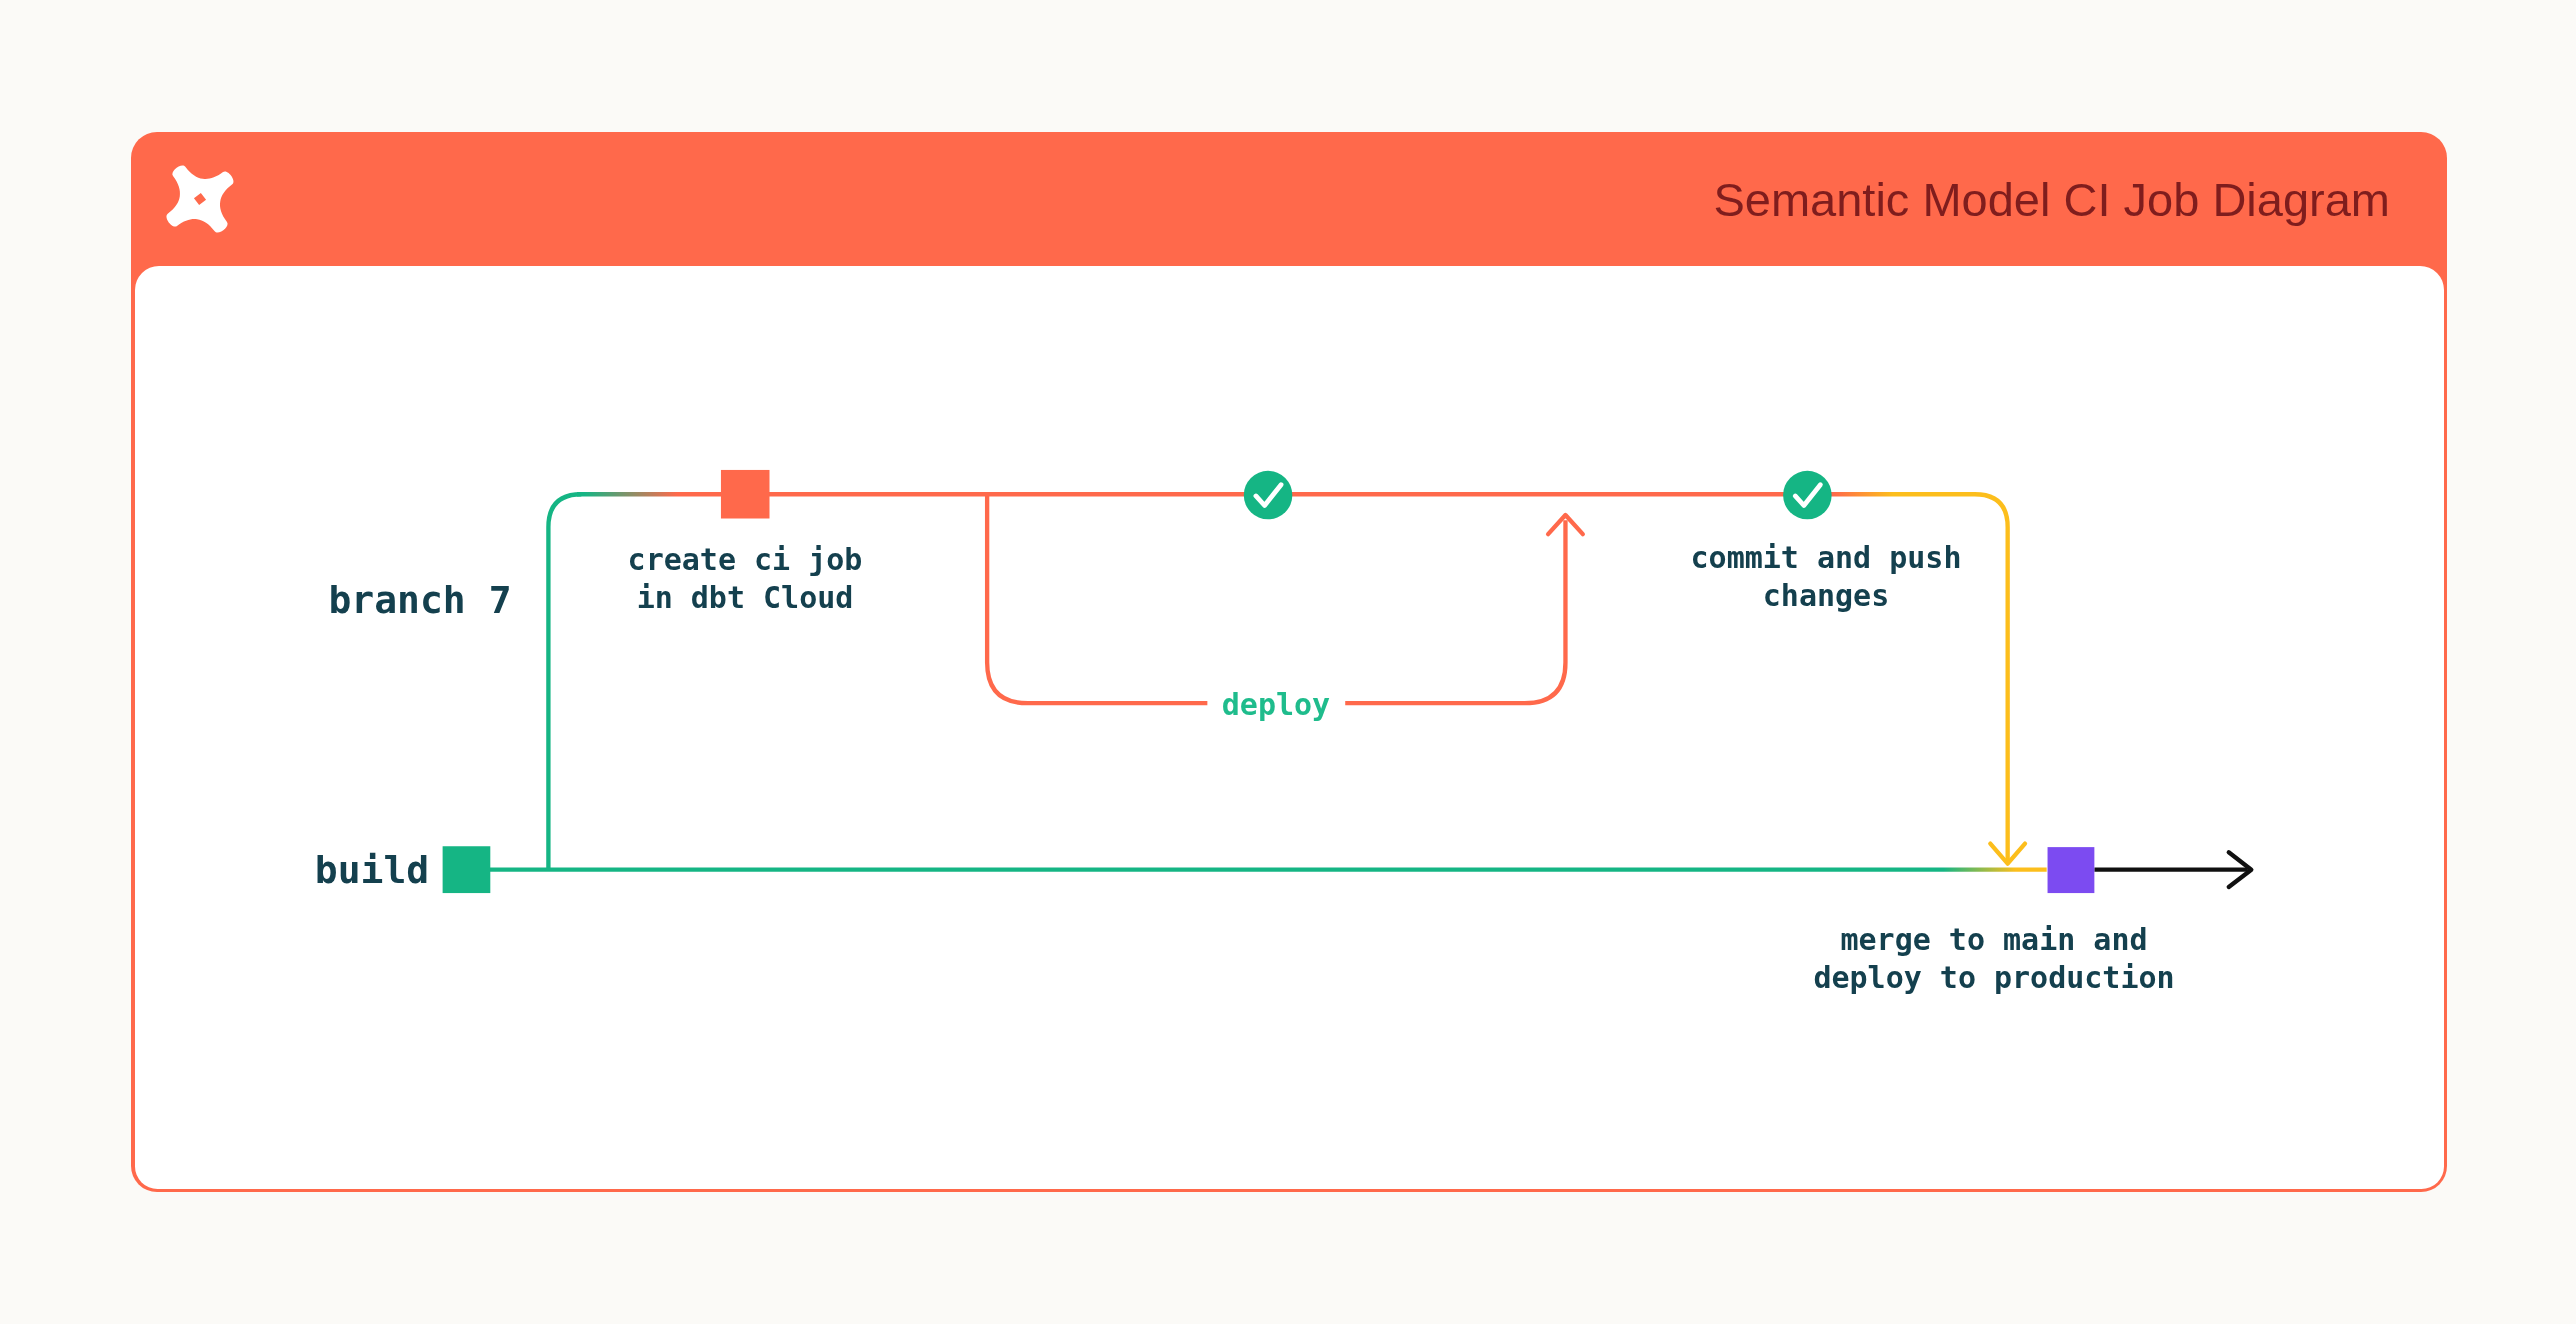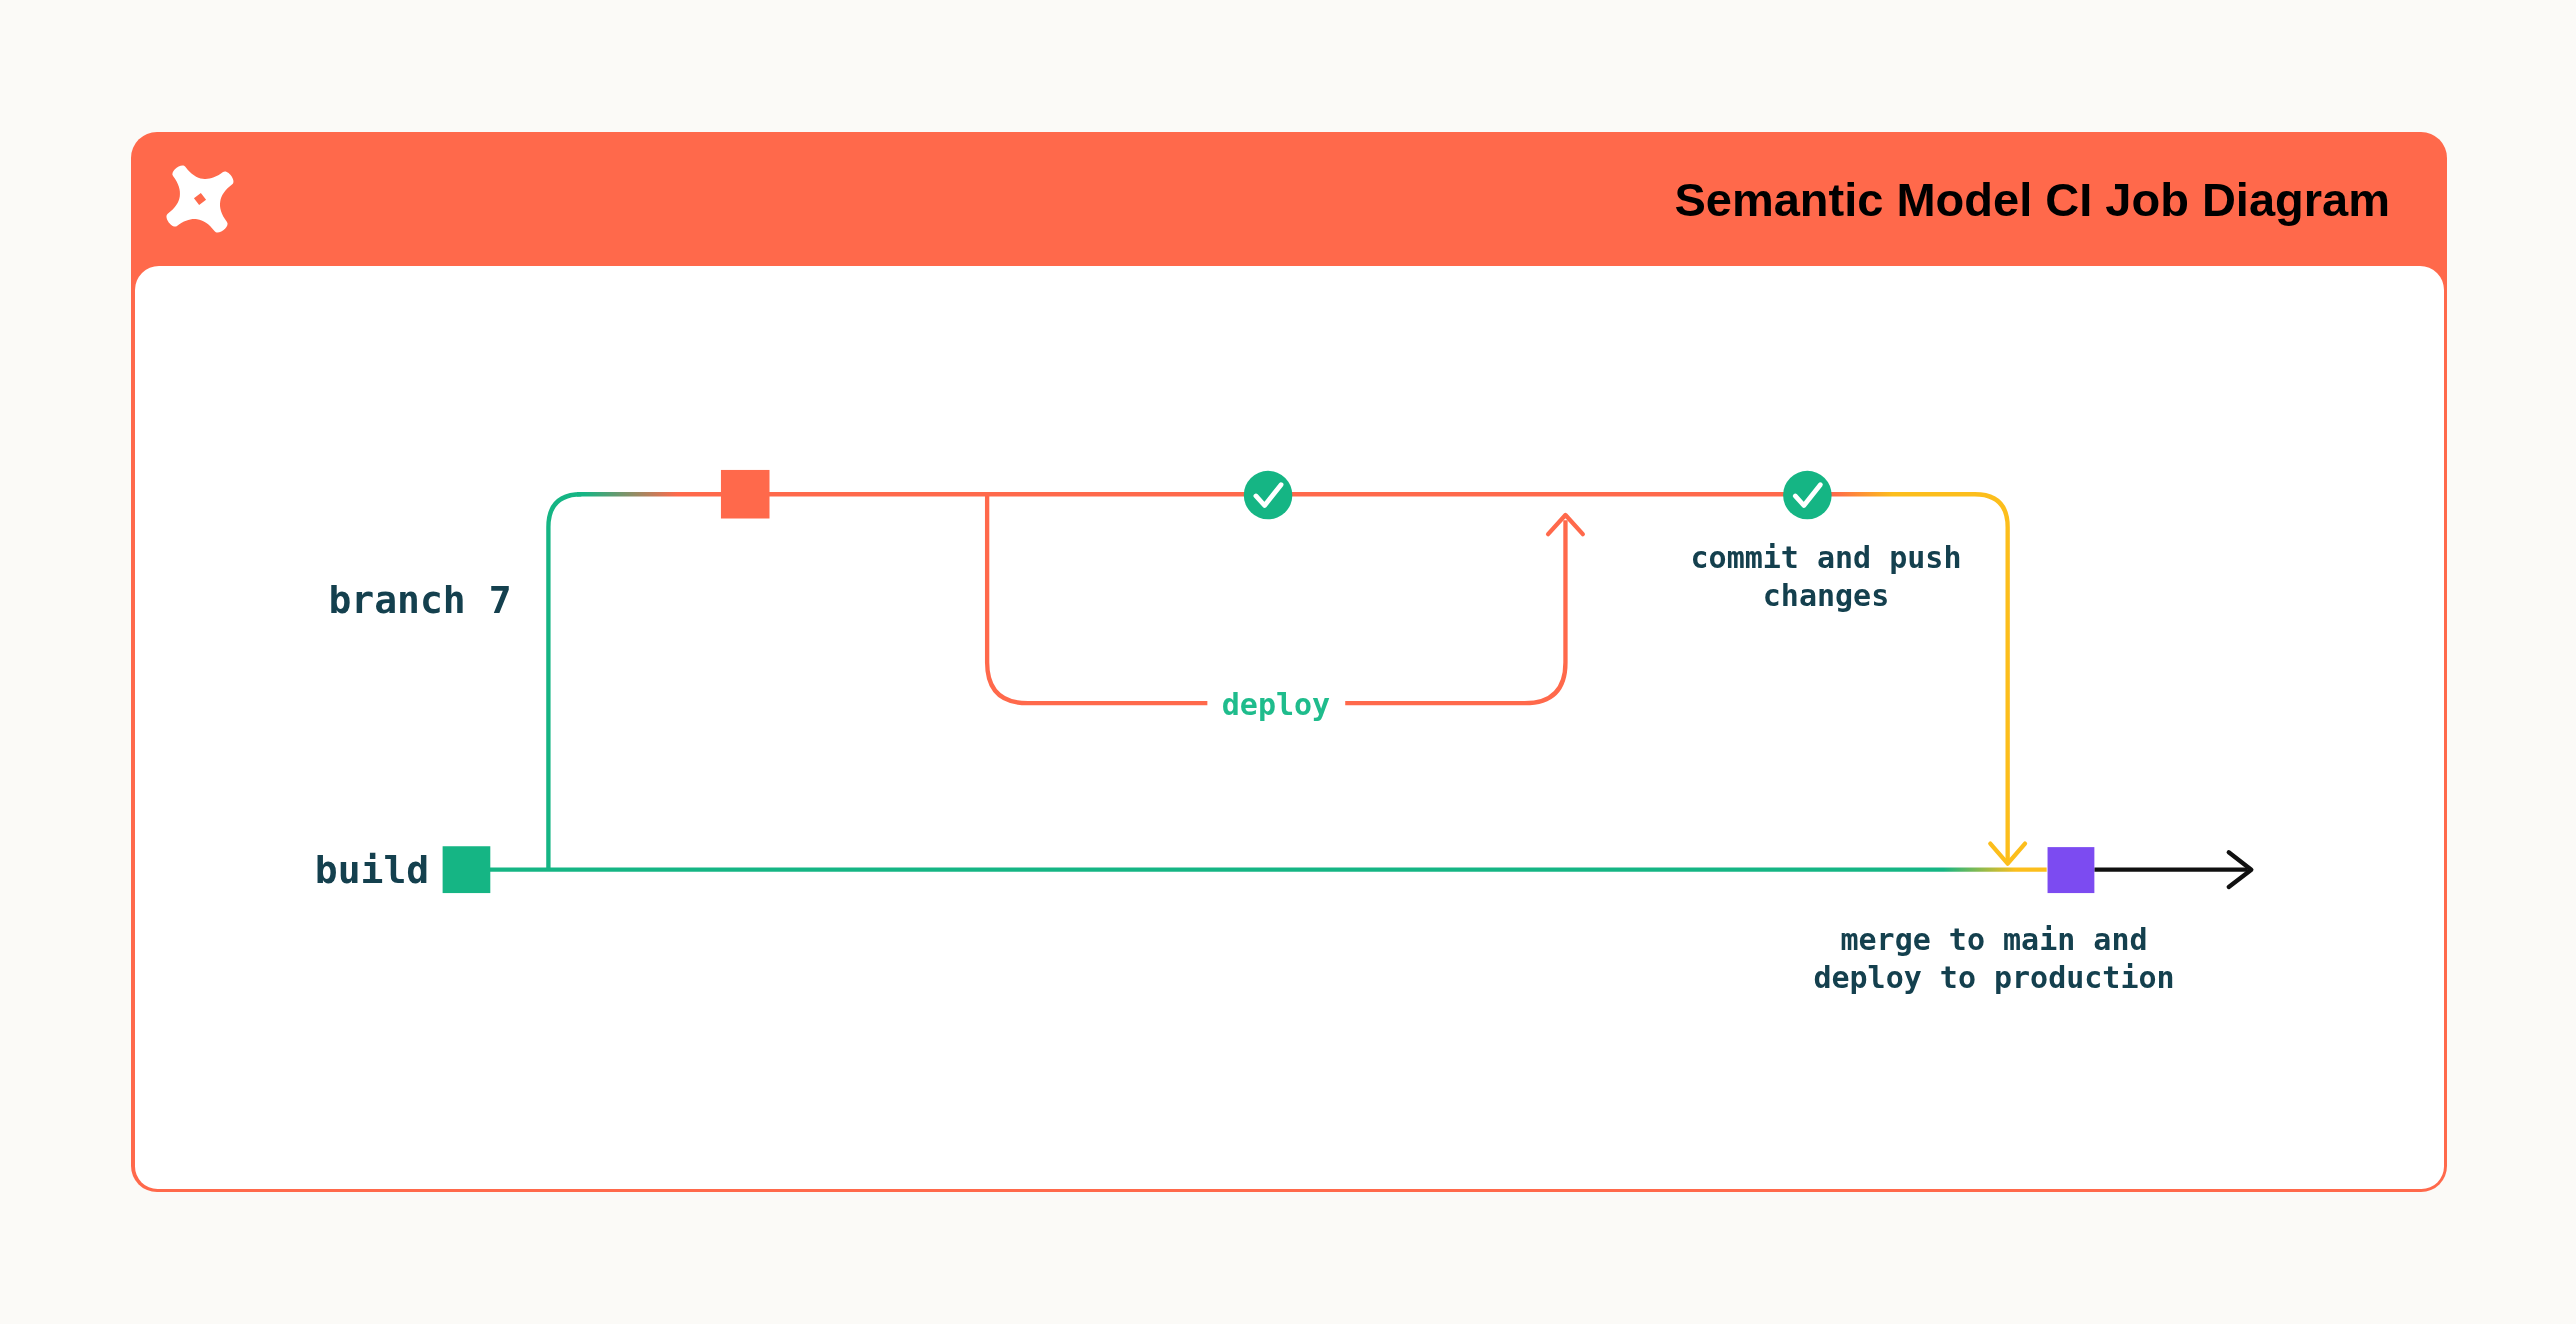--- a/index.html
+++ b/index.html
@@ -20,21 +20,21 @@
     background:#FFFFFF;border-radius:24px 24px 22.6px 22.6px;
   }
   .card-header{
     position:absolute;left:0;top:0;right:0;height:134px;
     display:flex;align-items:center;justify-content:flex-end;
   }
   .diagram-title{
     position:absolute;right:57px;top:0;height:134px;
     display:flex;align-items:center;
     font-family:"Liberation Sans","DejaVu Sans",sans-serif;
-    font-weight:bold;font-size:47px;color:#000000;letter-spacing:0px;
+    font-weight:normal;font-size:47px;color:#7f1d1d;letter-spacing:0px;
   }
   .logo{position:absolute;left:166px;top:165px;width:68px;height:68px;transform:rotate(8deg);}
 
   
   #diagram-svg{position:absolute;left:0;top:0;z-index:5;}
   .label{
     position:absolute;z-index:6;
     transform:translate(-50%,-50%);
     text-align:center;white-space:pre-line;
     font-weight:bold;color:#14404E;
@@ -99,20 +99,22 @@
     </g>
     <g>
       <circle cx="2084" cy="571" r="28" fill="#15B584"></circle>
       <polyline points="2070,572 2080,583 2099,559" fill="none" stroke="#FFFFFF" stroke-width="5.5" stroke-linecap="round" stroke-linejoin="round"></polyline>
     </g>
   </svg>
 
   <div class="label lane-label" style="left:420px;top:600px;">branch 7</div>
   <div class="label lane-label" style="left:372px;top:870px;">build</div>
 
+  <div class="label node-label" style="left:745px;top:579px;">create ci job
+in dbt Cloud</div>
   <div class="label node-label" style="left:1806px;top:577px;margin-left:20px;">commit and push
 changes</div>
   <div class="label node-label" style="left:1994px;top:959px;">merge to main and
 deploy to production</div>
 
   <div class="label success-label" style="left:1276px;top:704px;">deploy</div>
 
 </div>
 
 

